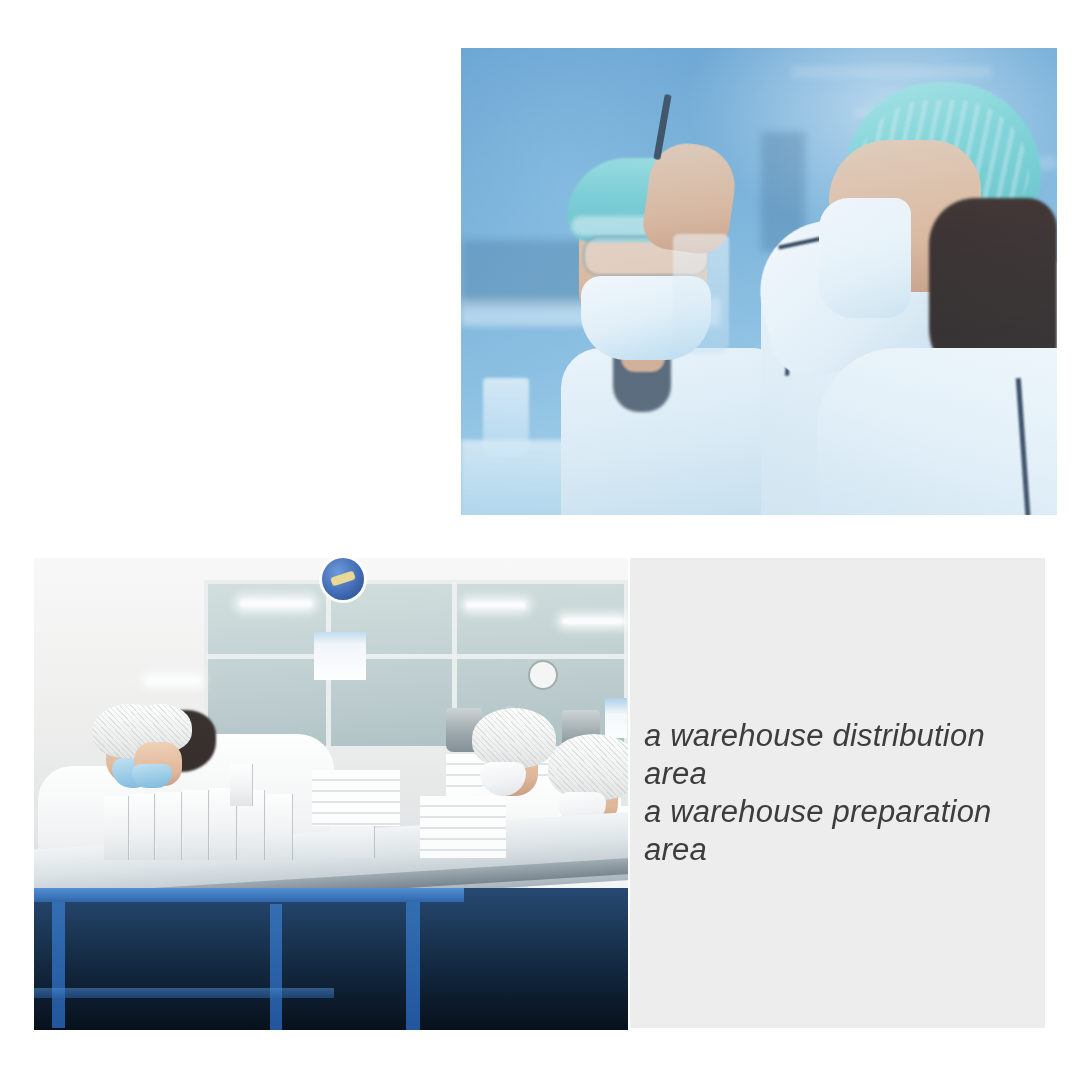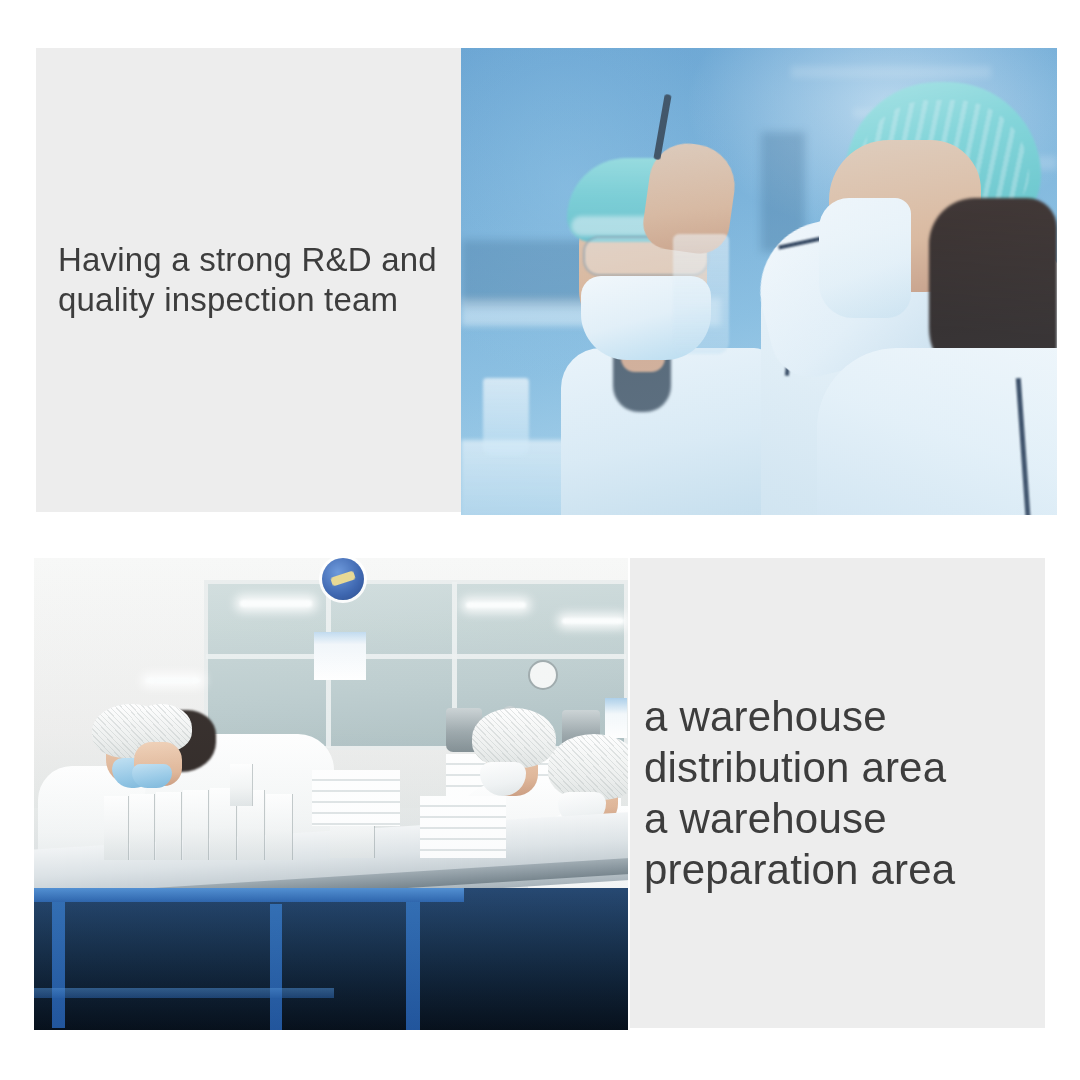--- a/index.html
+++ b/index.html
@@ -66,21 +66,22 @@
     height: 472px;
   }
   #bottom-caption-panel {
     left: 630px;
     top: 558px;
     width: 415px;
     height: 470px;
     padding-left: 14px;
   }
   #bottom-caption-panel .caption-text {
-    font-size: 42px;
+    font-size: 31px;
+    font-style: italic;
   }
 
   
   .photo { position: absolute; overflow: hidden; }
 
   #top-photo .lab-bg {
     position: absolute; inset: 0;
     background:
       radial-gradient(ellipse 55% 45% at 72% 12%, rgba(225,240,250,0.75) 0%, rgba(225,240,250,0) 62%),
       radial-gradient(ellipse 40% 60% at 18% 30%, rgba(150,200,232,0.55) 0%, rgba(150,200,232,0) 70%),
@@ -437,24 +438,20 @@
     position: absolute; inset: 0;
     background: linear-gradient(180deg, rgba(255,255,255,0.10) 0%, rgba(210,220,225,0.05) 55%, rgba(30,60,95,0.06) 100%);
     pointer-events: none;
   }
 </style>
 </head>
 <body>
 
 <div class="page">
 
-  <div class="panel caption-panel" id="top-caption-panel">
-    <div class="caption-text">Having a strong R&amp;D and
-quality inspection team</div>
-  </div>
 
   <div class="panel photo" id="top-photo">
     <div class="lab-bg"></div>
 
     <div class="bg-shelf" style="left:330px; top:18px; width:200px; height:12px;"></div>
     <div class="bg-shelf" style="left:392px; top:60px; width:150px; height:10px;"></div>
     <div class="bg-dark" style="left:300px; top:84px; width:44px; height:120px;"></div>
     <div class="bg-shelf" style="left:460px; top:108px; width:136px; height:14px;"></div>
     <div class="bg-dark" style="left:510px; top:126px; width:30px; height:88px;"></div>
     <div class="bench"></div>

